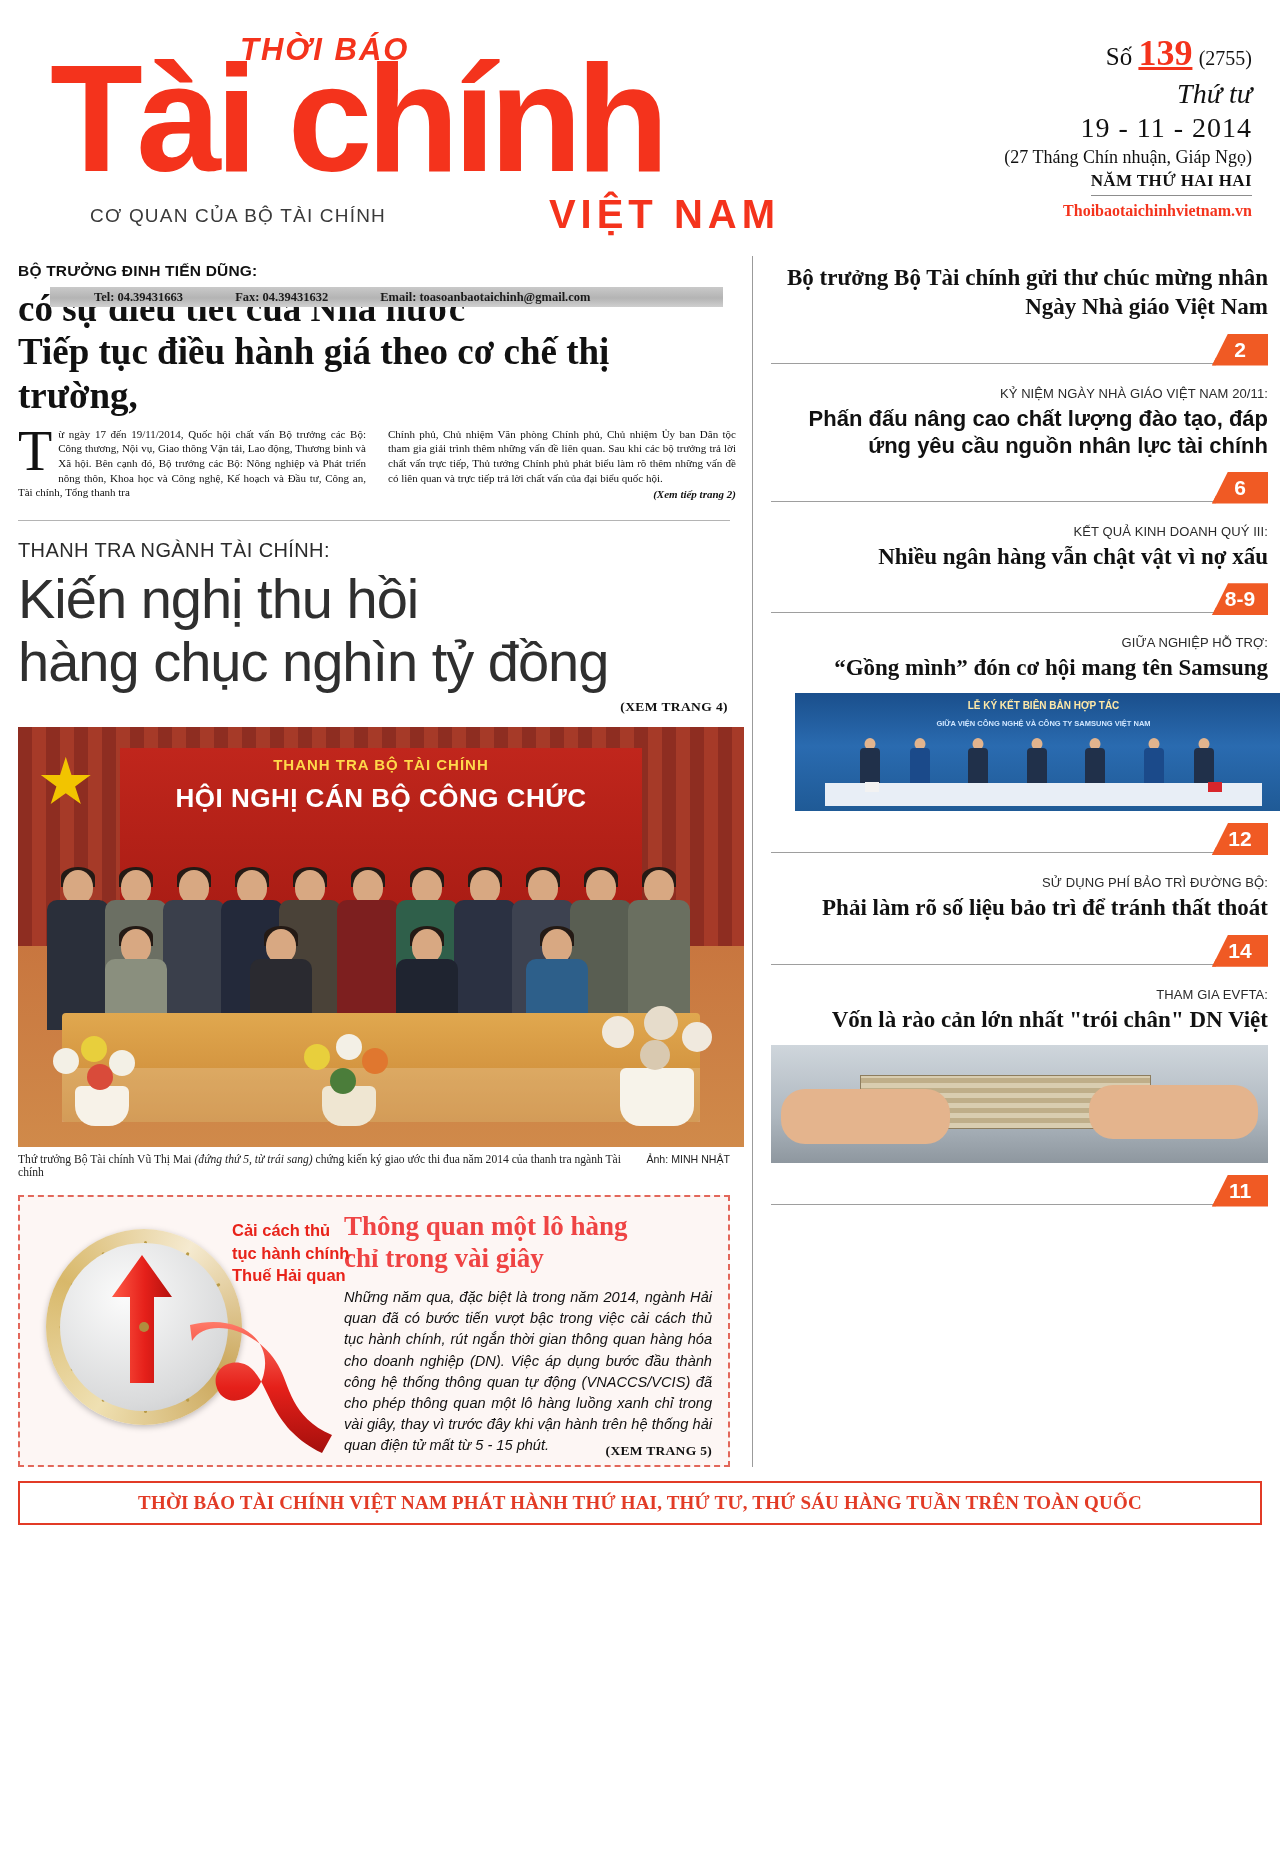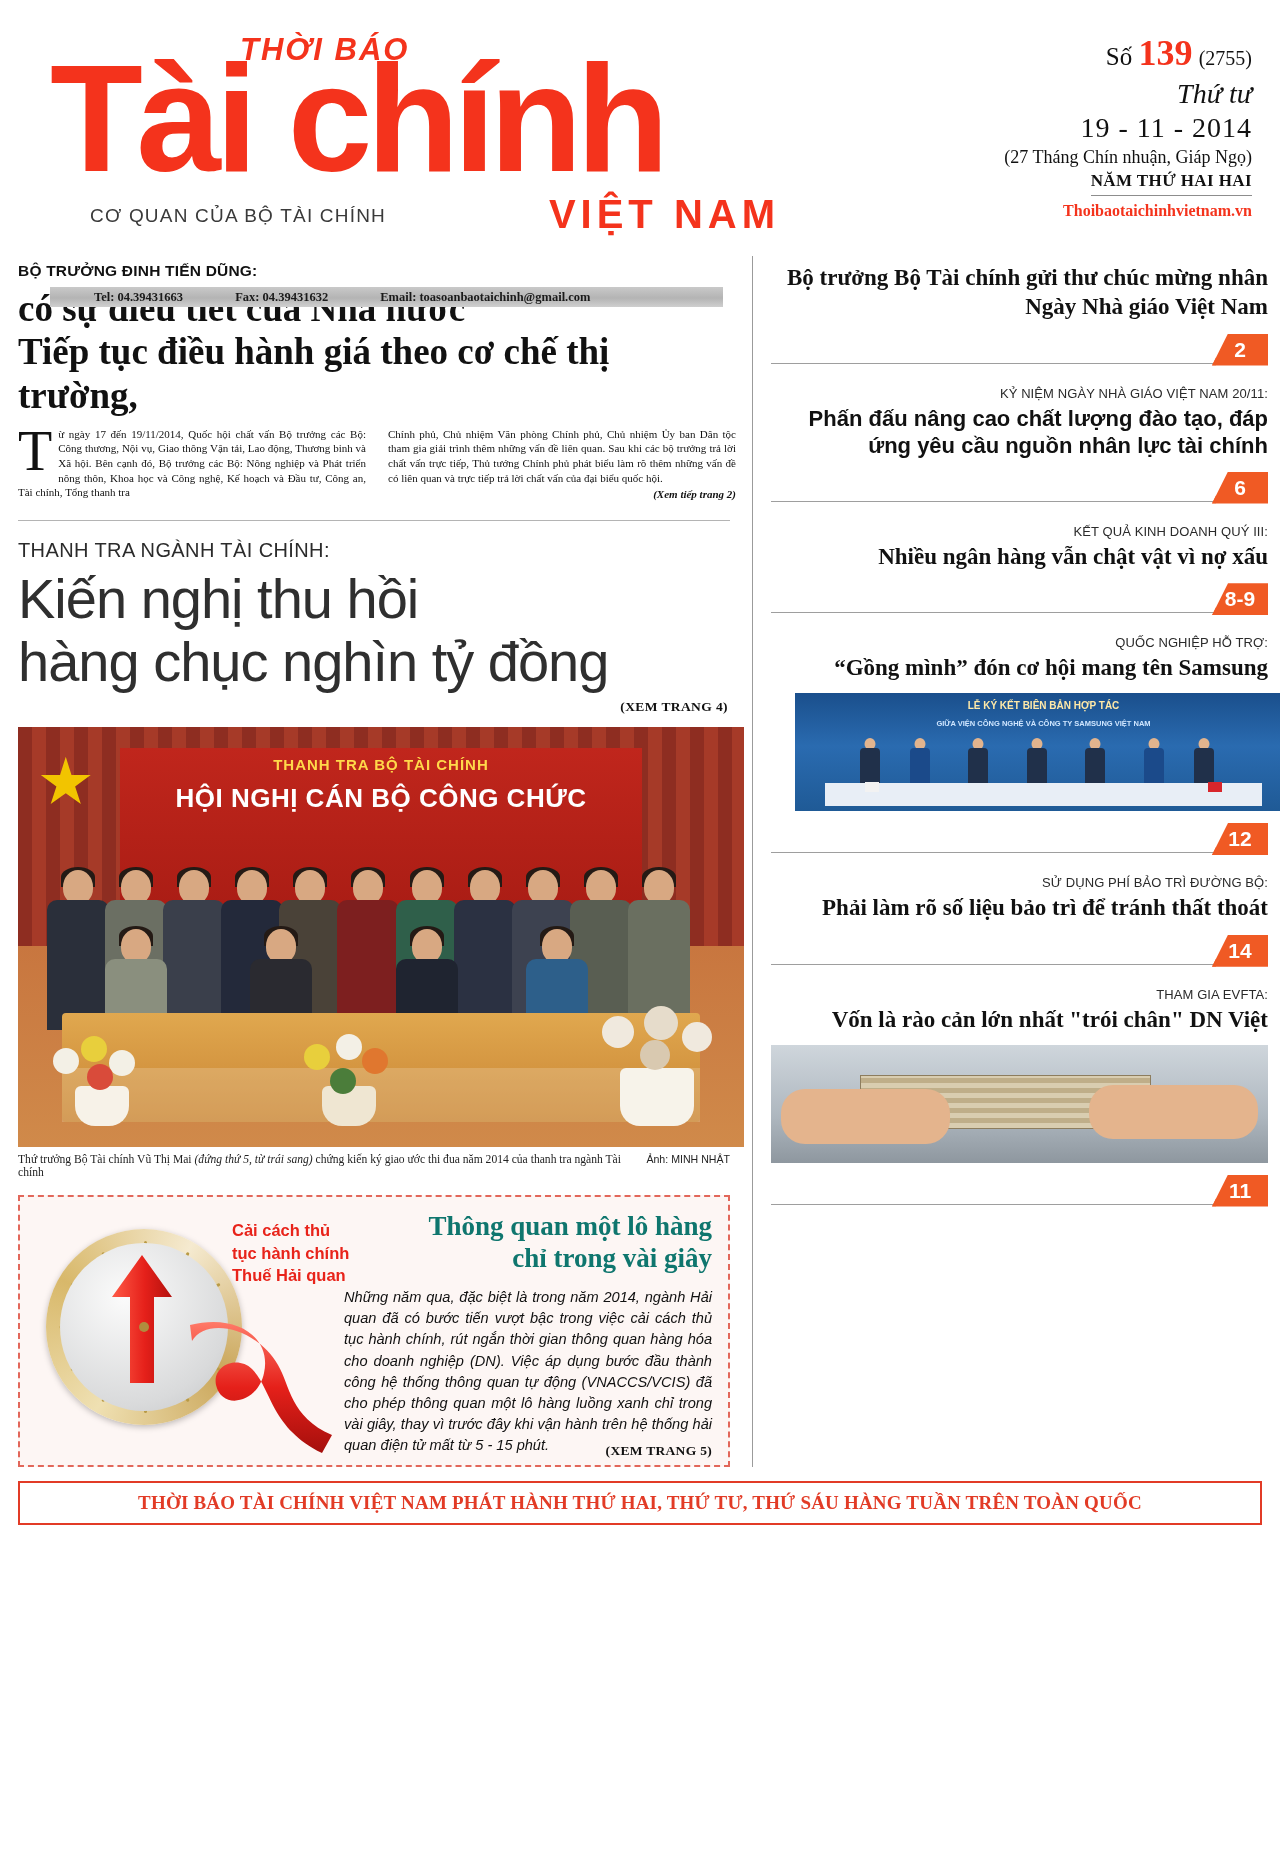--- a/index.html
+++ b/index.html
@@ -41,21 +41,21 @@
     background:linear-gradient(#c9c9c9,#b4b4b4 55%,#cfcfcf);
     display:flex;align-items:center;gap:52px;padding-left:44px;
     box-sizing:border-box;
     font-family:"Liberation Serif",serif;font-weight:bold;font-size:12.5px;color:#1a1a1a;
   }
 
   .issue-block{
     position:absolute;right:16px;top:22px;width:300px;text-align:right;color:#111;
   }
   .issue-no{font-size:25px;}
-  .issue-no b{font-size:36px;color:#f4331c;font-weight:bold;}
+  .issue-no b{font-size:36px;color:#f4331c;font-weight:bold;text-decoration:underline;}
   .issue-no .paren{font-size:20px;}
   .issue-day{font-size:28px;font-style:italic;margin-top:4px;}
   .issue-date{font-size:28px;margin-top:2px;letter-spacing:1px;}
   .issue-lunar{font-size:18px;margin-top:3px;}
   .issue-year{
     font-size:17px;font-weight:bold;margin-top:3px;letter-spacing:.4px;
     display:inline-block;border-bottom:1.5px solid #8d8d8d;padding-bottom:4px;
   }
   .issue-url{
     font-family:"Liberation Serif",serif;font-weight:bold;font-size:16px;
@@ -161,21 +161,21 @@
   .tick{position:absolute;left:50%;top:12px;width:3px;height:16px;background:#b99a45;
       transform-origin:50% 86px;border-radius:2px;}
   .clock-hub{position:absolute;left:50%;top:50%;width:10px;height:10px;margin:-5px 0 0 -5px;
       border-radius:50%;background:#b08c3e;z-index:4;}
   .arrow{position:absolute;left:74px;top:44px;width:64px;height:128px;z-index:3;}
   .ribbon{position:absolute;left:150px;top:96px;width:150px;height:150px;z-index:2;}
   .promo-art-text{position:absolute;left:196px;top:8px;width:120px;
       font-family:"Liberation Sans",sans-serif;font-weight:bold;font-size:16.5px;
       line-height:1.35;color:#e8231a;z-index:5;}
   .promo-text{flex:1;}
-  .promo-title{font-size:27px;font-weight:bold;line-height:1.18;color:#0f766e;margin:0 0 12px 0;text-align:right;}
+  .promo-title{font-size:27px;font-weight:bold;line-height:1.18;color:#ef4444;margin:0 0 12px 0;}
   .promo-body{font-size:14.6px;font-style:italic;line-height:1.45;text-align:justify;color:#111;
       font-family:"Liberation Sans",sans-serif;}
   .promo-see{font-family:"Liberation Serif",serif;font-weight:bold;font-style:normal;
       float:right;margin-top:6px;font-size:13.5px;letter-spacing:.3px;}
 
   
   .side-item{padding:0 0 0 0;}
   .side-kicker{
     font-family:"Liberation Sans",sans-serif;font-size:13px;letter-spacing:.1px;
     color:#2a2a2a;text-align:right;margin-bottom:4px;
@@ -484,21 +484,21 @@
       <div class="side-item" style="margin-top:14px">
         <div class="side-kicker">KẾT QUẢ KINH DOANH QUÝ III:</div>
         <div class="side-title">Nhiều ngân hàng vẫn chật vật vì nợ xấu</div>
         <div class="side-foot">
           <div class="line"></div>
           <div class="badge">8-9</div>
         </div>
       </div>
 
       <div class="side-item" style="margin-top:14px">
-        <div class="side-kicker">QUỐC NGHIỆP HỖ TRỢ:</div>
+        <div class="side-kicker">GIỮA NGHIỆP HỖ TRỢ:</div>
         <div class="side-title">“Gồng mình” đón cơ hội mang tên Samsung</div>
         <div class="side-thumb tb1">
           <div class="ttl">LỄ KÝ KẾT BIÊN BẢN HỢP TÁC</div>
           <div class="ttl2">GIỮA VIỆN CÔNG NGHỆ VÀ CÔNG TY SAMSUNG VIỆT NAM</div>
           <div class="row">
             <div class="fig" style="left:6%">
                   <div class="h"></div>
                   <div class="b"></div>
                 </div>
             <div class="fig" style="left:18%">

